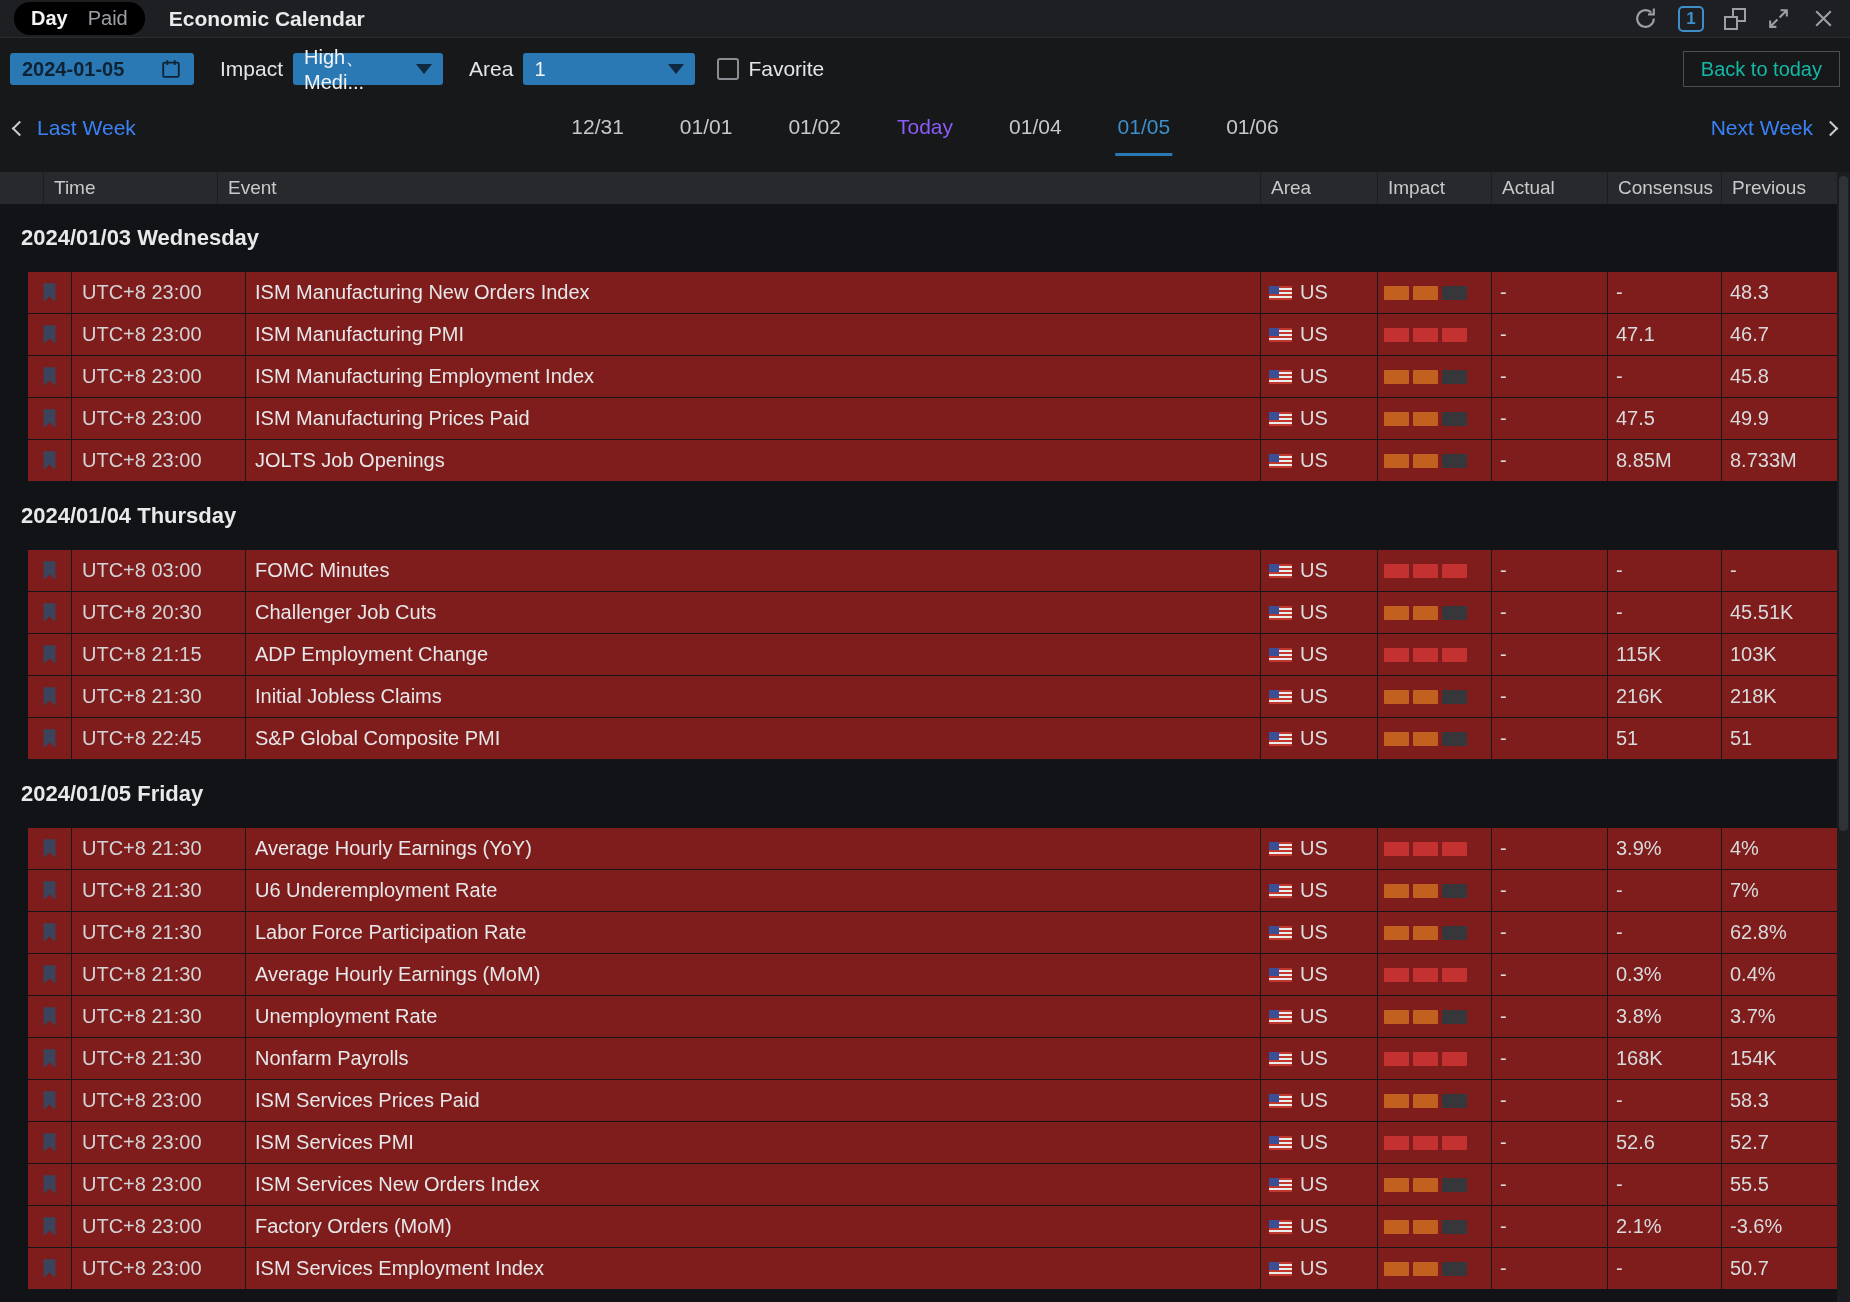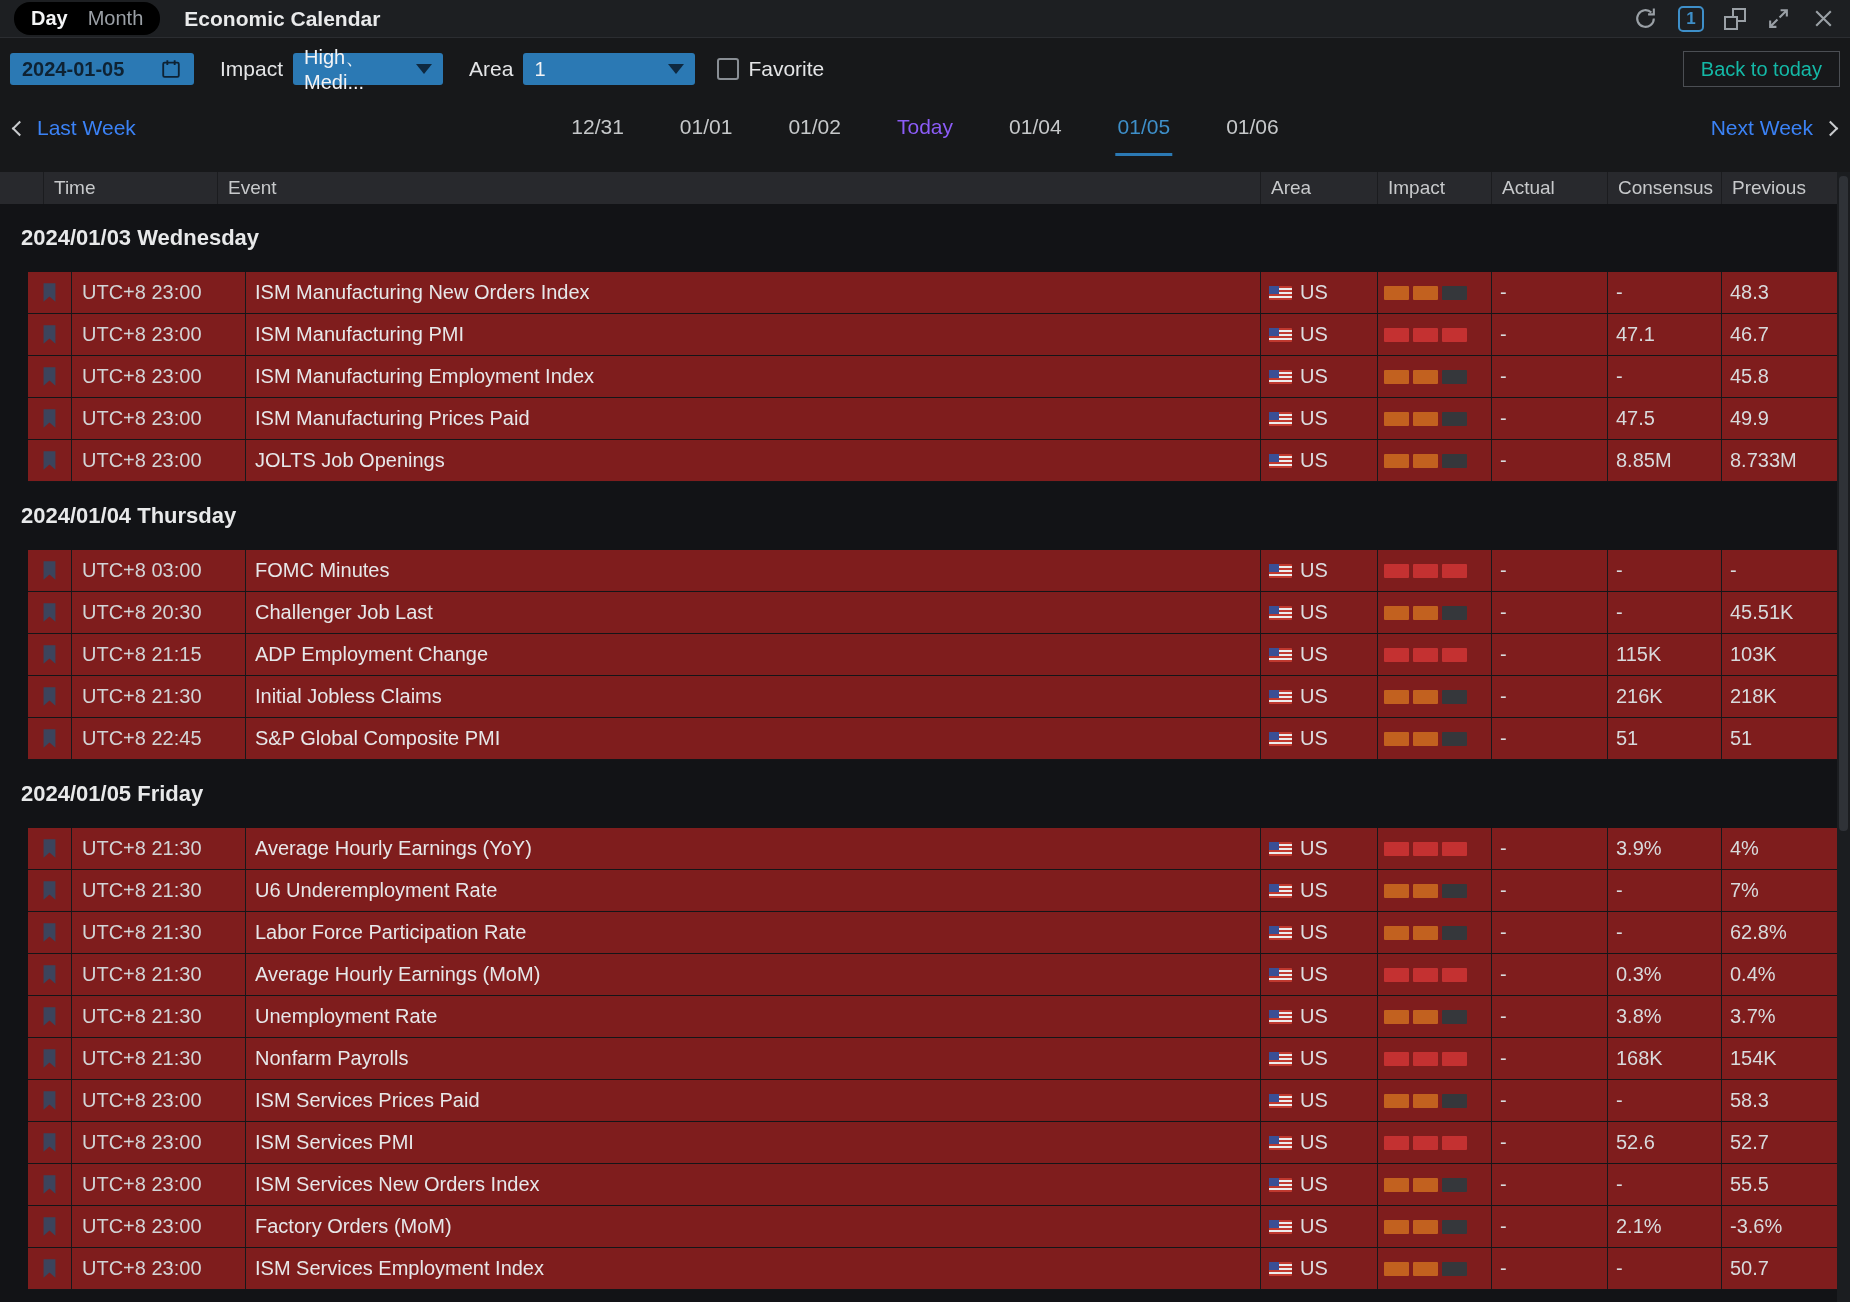--- a/index.html
+++ b/index.html
@@ -109,21 +109,21 @@
   .scrollbar { position:absolute; right:0; top:0; bottom:0; width:13px; background:#1b1d20; }
   .scroll-thumb { position:absolute; left:2px; right:2px; top:4px; height:58%; border-radius:4px; background:#2f3237; }
   .bookmark-ic svg { display:block; }
 </style>
 </head>
 <body>
 
 <div class="topbar">
   <div class="view-pill">
     <span class="seg active">Day</span>
-    <span class="seg">Month</span>
+    <span class="seg">Paid</span>
   </div>
   <div class="app-title">Economic Calendar</div>
   <div class="win-controls">
     <span>
       <svg viewBox="0 0 24 24" width="25" height="25">
           <path d="M20 12a8 8 0 1 1-2.4-5.7" fill="none" stroke="#9aa0a6" stroke-width="2"></path>
           <path d="M20 2.5v5.5h-5.5" fill="none" stroke="#9aa0a6" stroke-width="2"></path>
         </svg>
     </span>
     <span class="tab-badge">1</span>
@@ -396,21 +396,21 @@
       <div class="event-row grid-cols">
     <div class="bookmark-ic">
       <svg viewBox="0 0 20 24" width="17" height="21">
             <path d="M3 1h14v22l-7-6.2L3 23z" fill="#3c445c"></path>
           </svg>
     </div>
     <div class="cell-time">
           <span>UTC+8 20:30</span>
         </div>
     <div class="cell-event">
-          <span>Challenger Job Last</span>
+          <span>Challenger Job Cuts</span>
         </div>
     <div class="cell-area">
       <span class="flag"></span>
       <span class="area-label">US</span>
     </div>
     <div class="cell-impact">
       <span class="impact-seg" style="background: rgb(194, 97, 31);"></span>
       <span class="impact-seg" style="background: rgb(194, 97, 31);"></span>
       <span class="impact-seg" style="background: rgb(53, 55, 59);"></span>
     </div>

